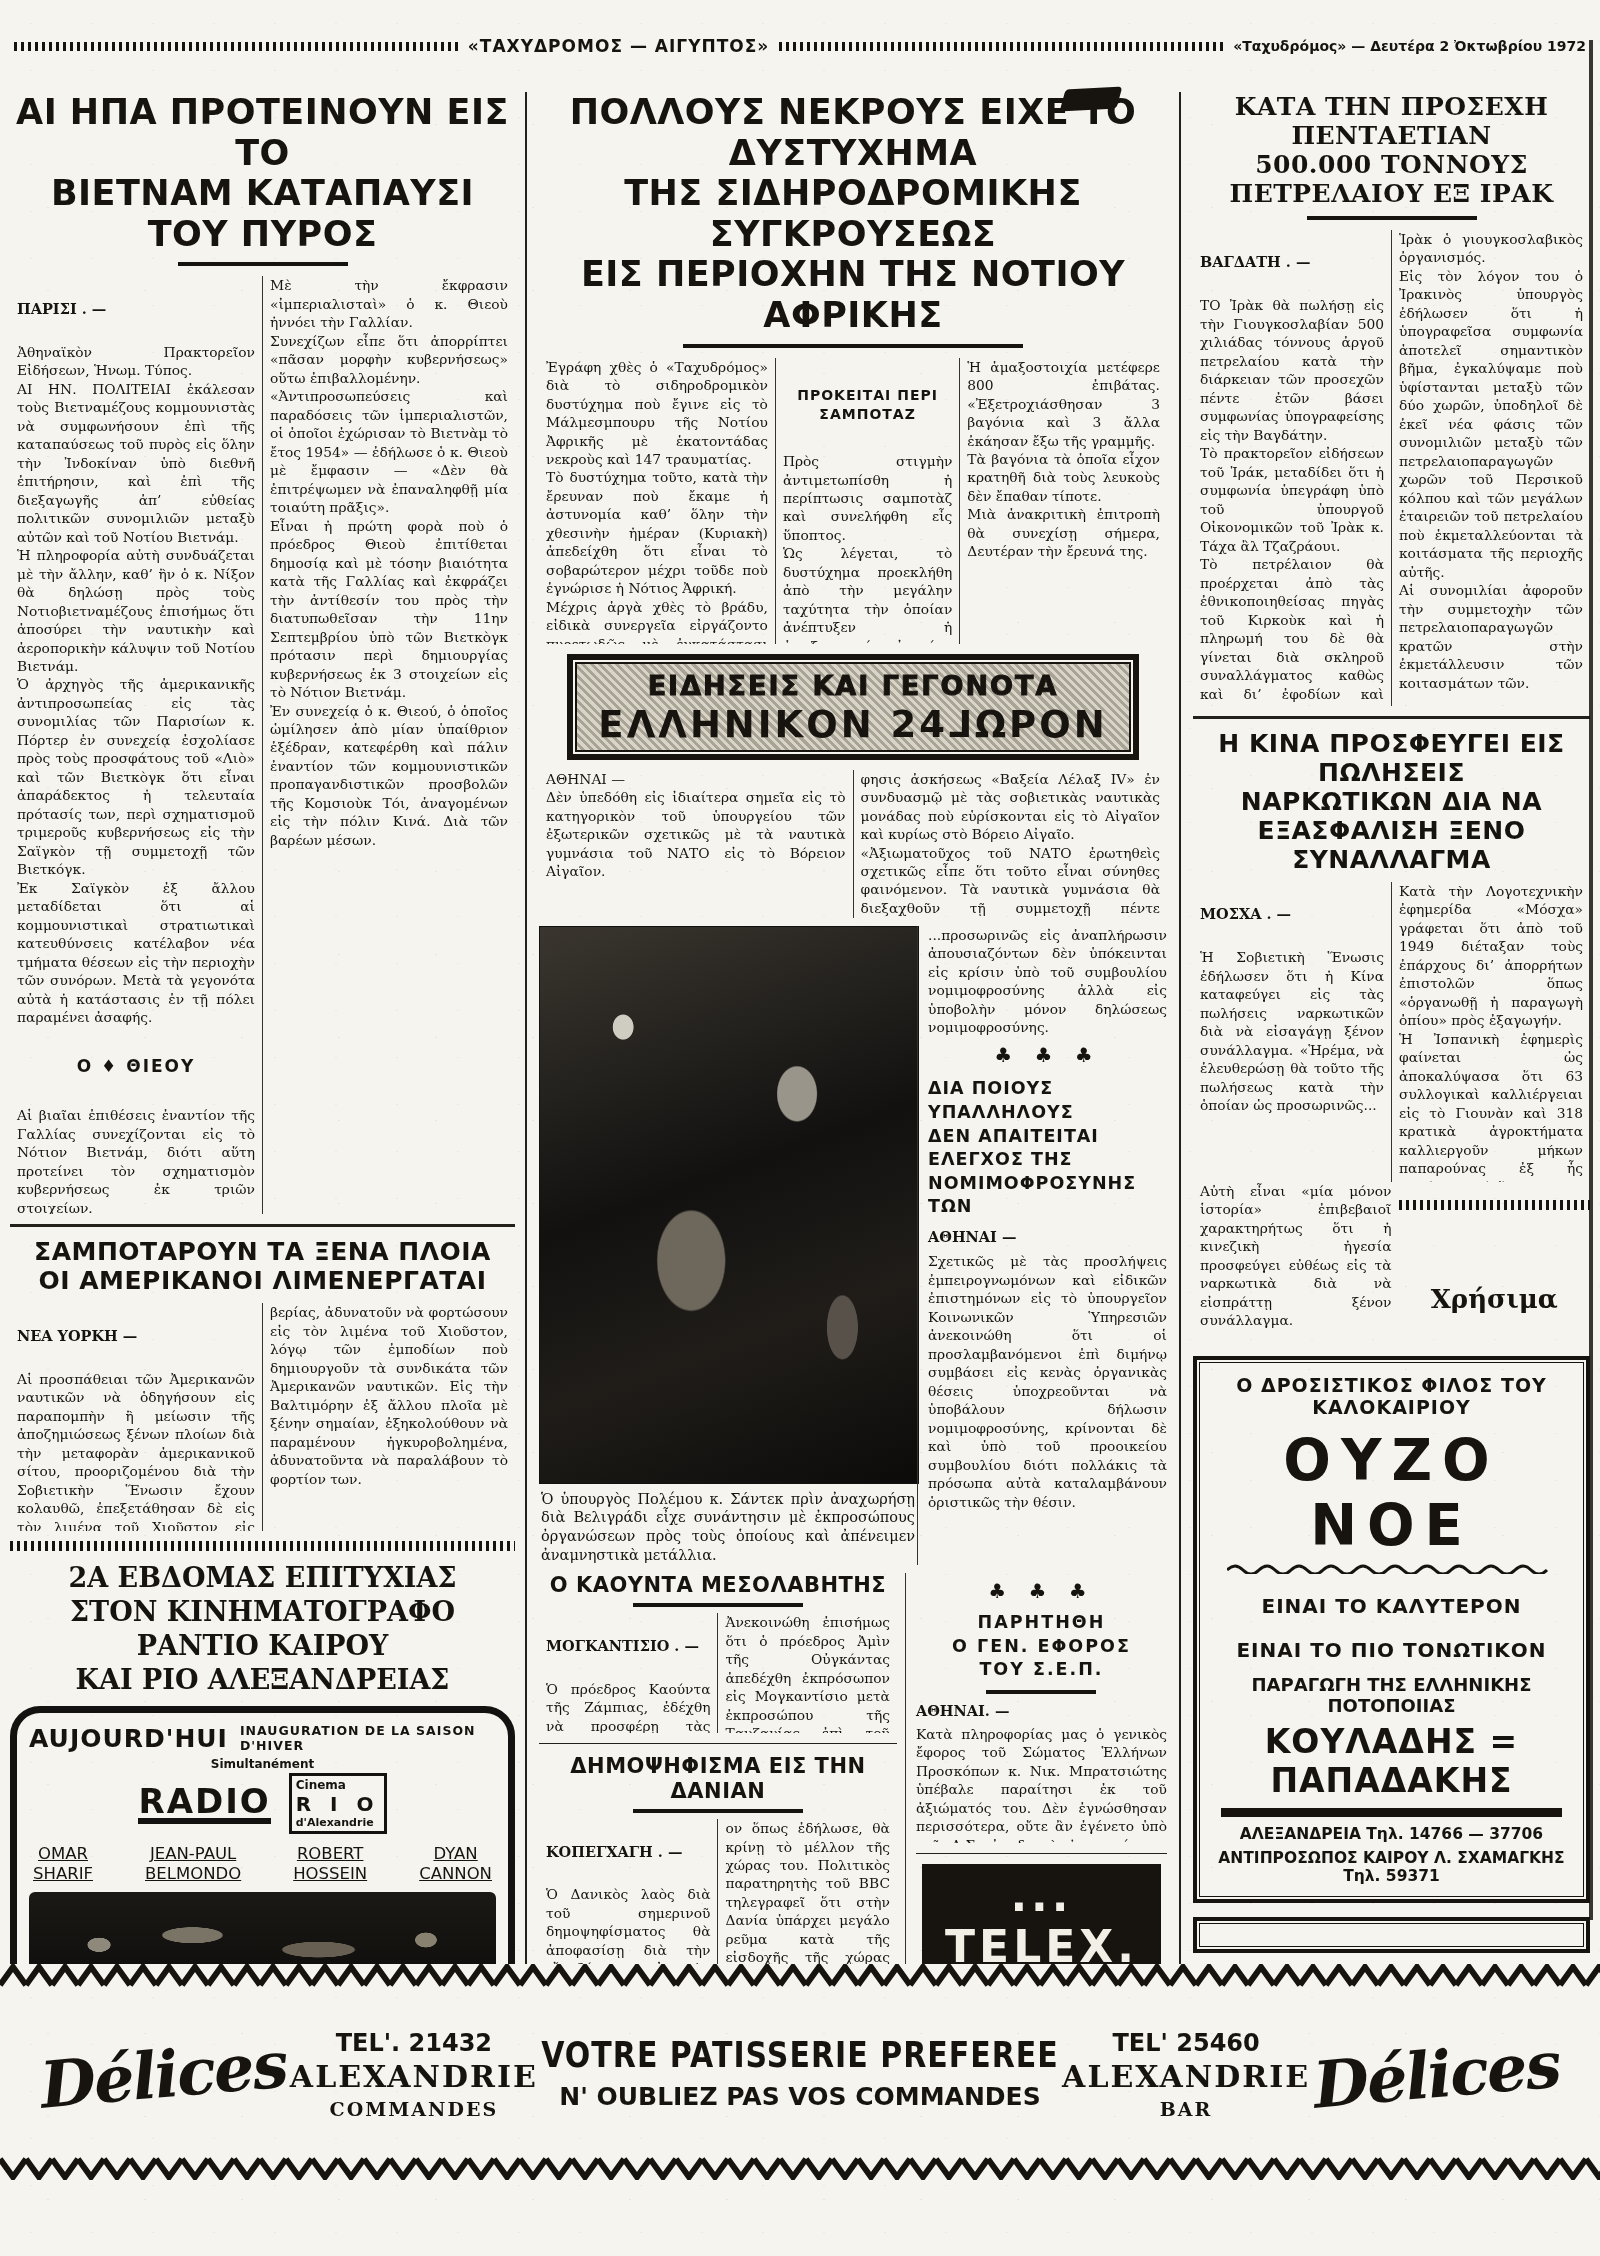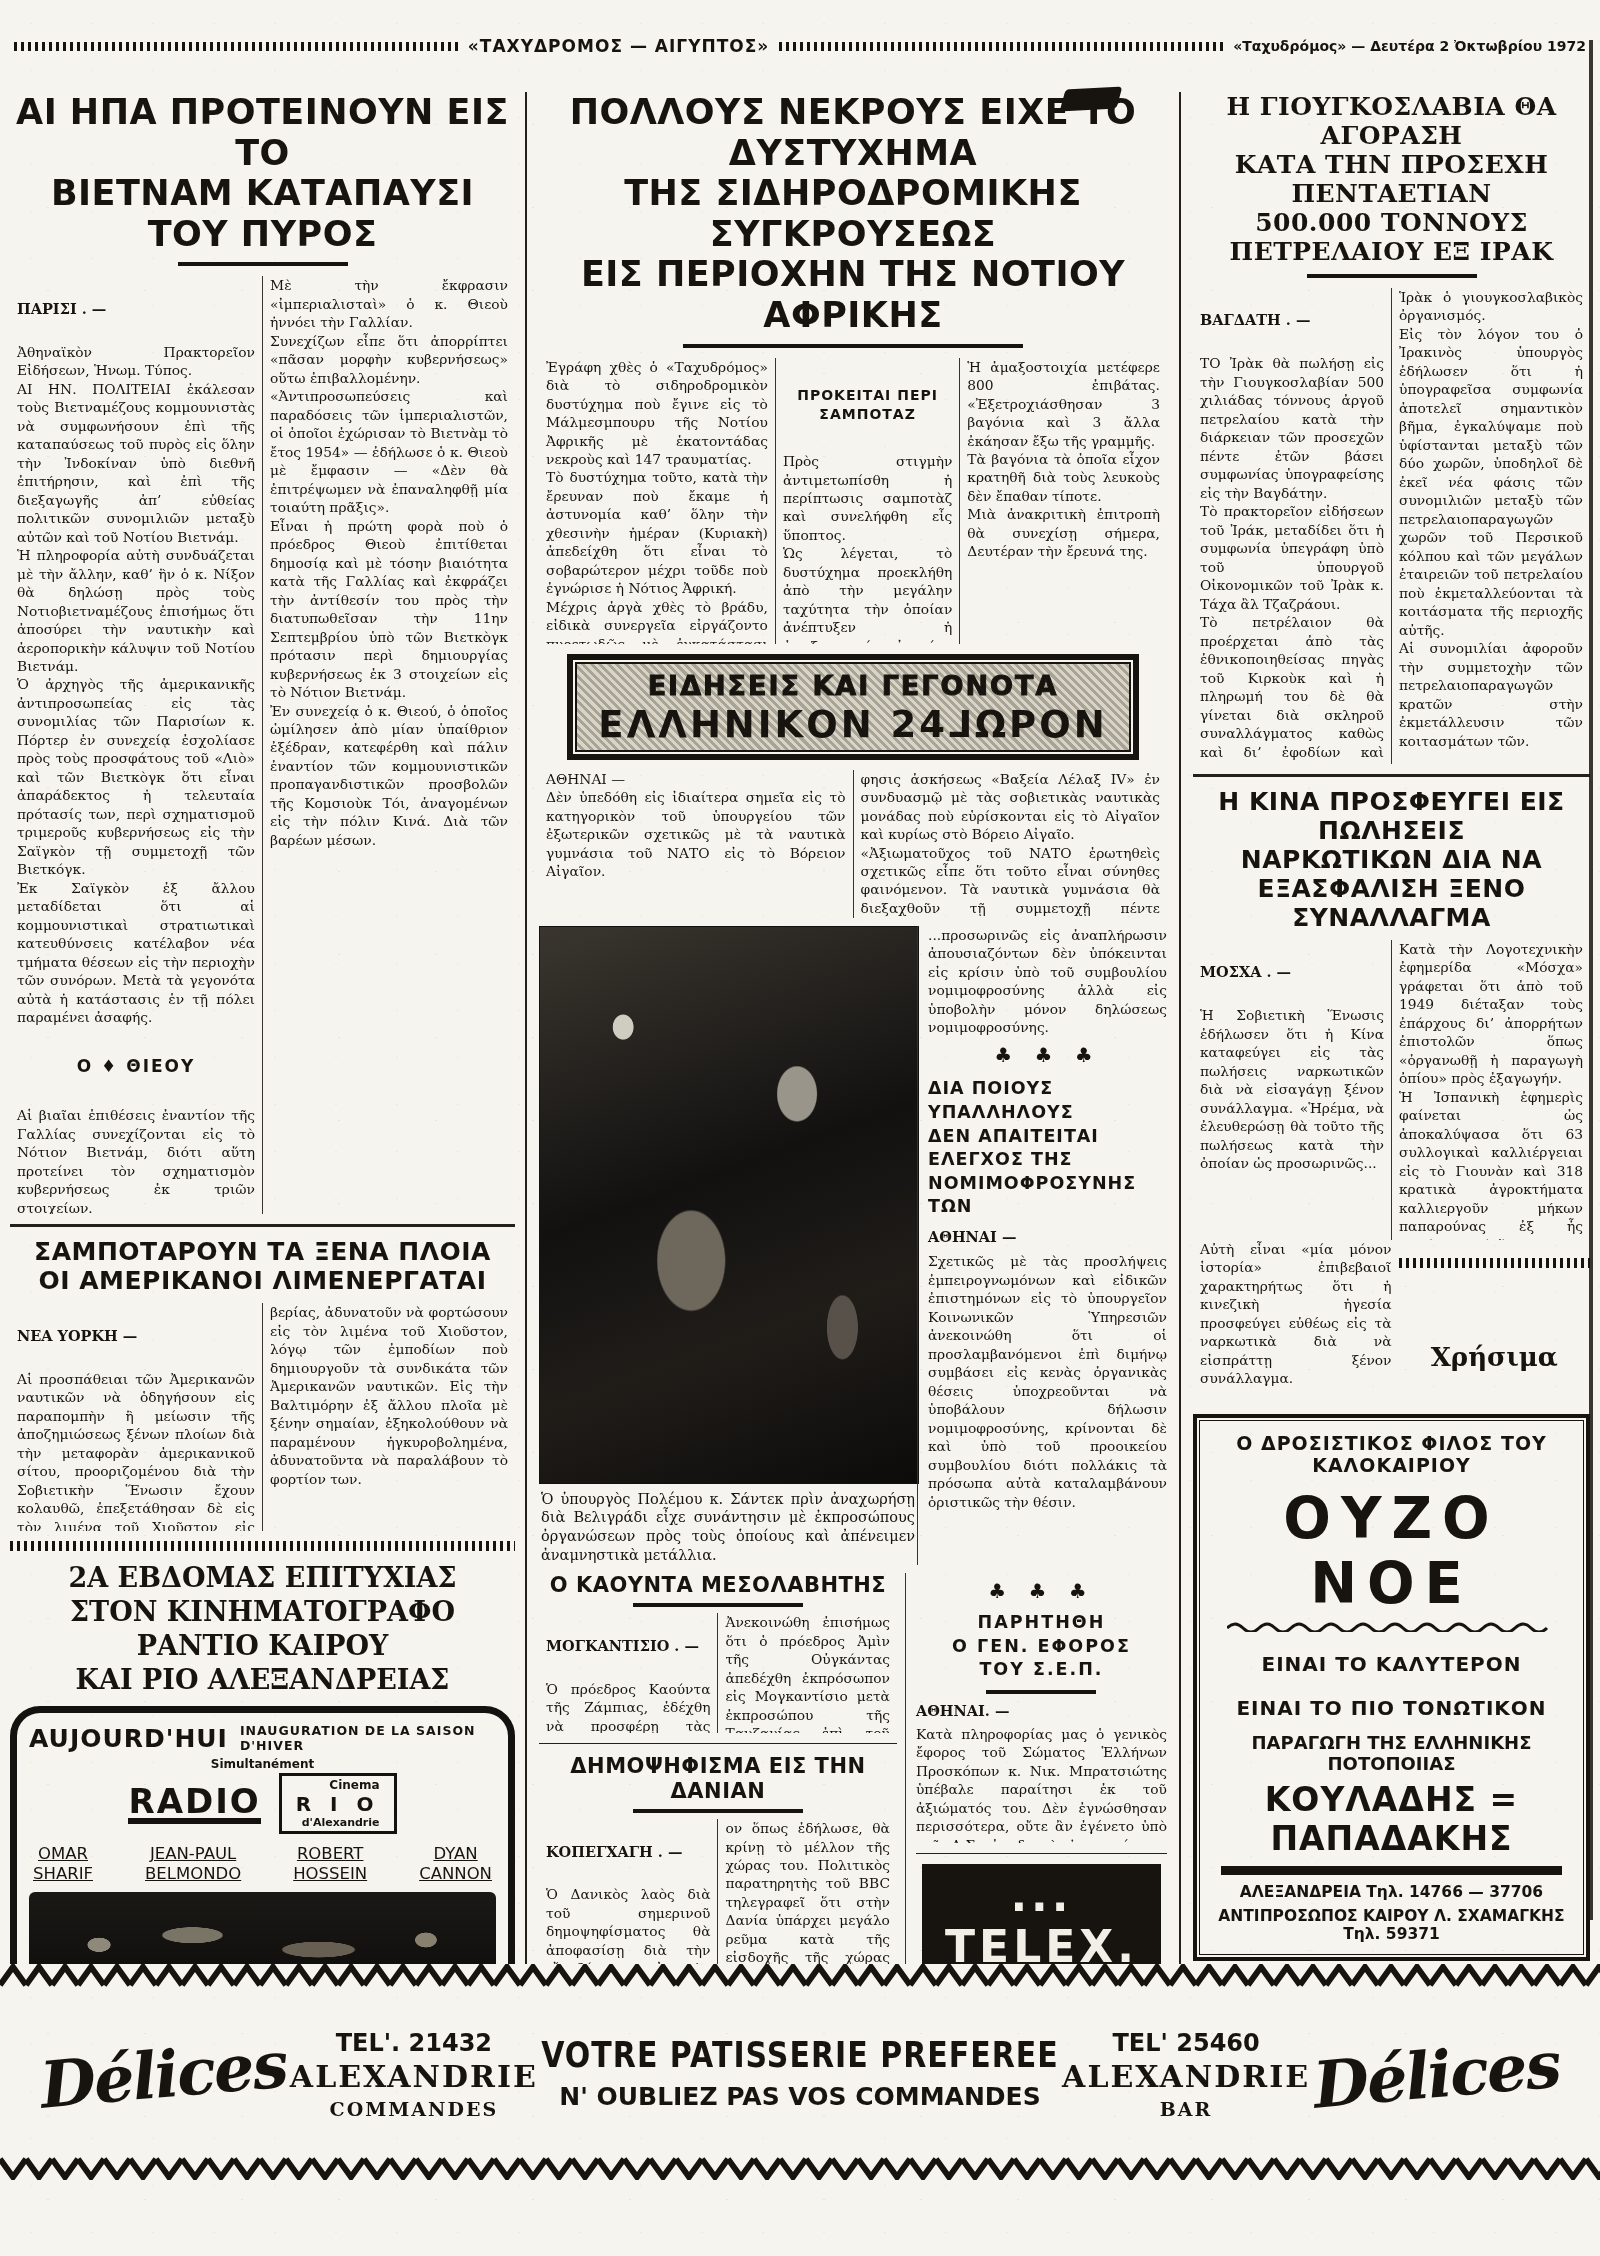--- a/index.html
+++ b/index.html
@@ -75,21 +75,21 @@
   .ouzo-tel{font-family:"DejaVu Sans",sans-serif;font-weight:bold;font-size:15.5px;margin-top:6px;}
   
   .cine-head{font-weight:bold;text-align:center;font-size:27px;line-height:1.25;font-family:"DejaVu Serif",serif;}
   .movie{border:7px solid #141210;border-radius:30px;margin-top:10px;padding:10px 12px 12px;position:relative;}
   .mv-top{display:flex;align-items:center;gap:12px;}
   .mv-auj{font-family:"DejaVu Sans",sans-serif;font-weight:bold;font-size:25px;letter-spacing:1px;}
   .mv-inaug{font-family:"DejaVu Sans",sans-serif;font-weight:bold;font-size:12.5px;letter-spacing:1px;}
   .mv-simult{text-align:center;font-family:"DejaVu Sans",sans-serif;font-weight:bold;font-size:12px;margin-top:4px;}
   .mv-logos{display:flex;justify-content:center;align-items:center;gap:18px;margin-top:2px;}
   .mv-radio{font-family:"DejaVu Sans",sans-serif;font-weight:bold;font-size:34px;letter-spacing:2px;border-bottom:6px solid #141210;line-height:1;}
-  .mv-rio{border:3px solid #141210;padding:2px 14px;text-align:right;font-family:"DejaVu Sans",sans-serif;font-weight:bold;}
+  .mv-rio{border:3px solid #141210;padding:2px 4px;text-align:left;font-family:"DejaVu Sans",sans-serif;font-weight:bold;}
   .mv-rio .c{font-size:12px;} .mv-rio .r{font-size:20px;letter-spacing:6px;} .mv-rio .d{font-size:11px;}
   .mv-actors{display:flex;justify-content:space-between;margin-top:10px;padding:0 4px;}
   .mv-actor{font-family:"DejaVu Sans",sans-serif;font-weight:normal;font-size:16.5px;line-height:1.2;white-space:pre-line;text-align:center;text-decoration:underline;}
   .mv-collage{height:96px;margin-top:8px;background:
       radial-gradient(closest-side at 15% 55%,#8f897c 0 16%,transparent 17%),
       radial-gradient(closest-side at 35% 45%,#7a7466 0 18%,transparent 19%),
       radial-gradient(closest-side at 62% 60%,#665f52 0 20%,transparent 21%),
       radial-gradient(closest-side at 85% 50%,#89816f 0 15%,transparent 16%),
       linear-gradient(#1b1916,#0e0d0b);border-radius:6px;}
   
@@ -286,21 +286,20 @@
           <div class="small-body" style="height:118px;">Κατὰ πληροφορίας μας ὁ γενικὸς ἔφορος τοῦ Σώματος Ἑλλήνων Προσκόπων κ. Νικ. Μπρατσιώτης ὑπέβαλε παραίτησι ἐκ τοῦ ἀξιώματός του. Δὲν ἐγνώσθησαν περισσότερα, οὔτε ἂν ἐγένετο ὑπὸ τοῦ Δ.Σ. ἀποδεκτὴ ἡ παραίτησις οὔτε ποιὸς θὰ εἶναι ὁ ἀντικαταστάτης.</div>
           <div class="rule thin"></div>
           <div class="telex">... TELEX.</div>
 
         </div>
       </div>
     </div>
 
     <div class="colR">
       <div class="h-big h-26" style="font-family:'DejaVu Serif',serif;">
-        <div>Η ΓΙΟΥΓΚΟΣΛΑΒΙΑ ΘΑ ΑΓΟΡΑΣΗ</div>
         <div>ΚΑΤΑ ΤΗΝ ΠΡΟΣΕΧΗ ΠΕΝΤΑΕΤΙΑΝ</div>
         <div>500.000 ΤΟΝΝΟΥΣ ΠΕΤΡΕΛΑΙΟΥ ΕΞ ΙΡΑΚ</div>
       </div>
       <div class="underrule"></div>
 
       <div class="twocol" style="height:476px;">
         <div class="c">
           <div class="dateline">ΒΑΓΔΑΤΗ . —</div>
           <div style="white-space:pre-line;">ΤΟ Ἰρὰκ θὰ πωλήσῃ εἰς τὴν Γιουγκοσλαβίαν 500 χιλιάδας τόννους ἀργοῦ πετρελαίου κατὰ τὴν διάρκειαν τῶν προσεχῶν πέντε ἐτῶν βάσει συμφωνίας ὑπογραφείσης εἰς τὴν Βαγδάτην.
 Τὸ πρακτορεῖον εἰδήσεων τοῦ Ἰράκ, μεταδίδει ὅτι ἡ συμφωνία ὑπεγράφη ὑπὸ τοῦ ὑπουργοῦ Οἰκονομικῶν τοῦ Ἰρὰκ κ. Τάχα ἂλ Τζαζράουι.

